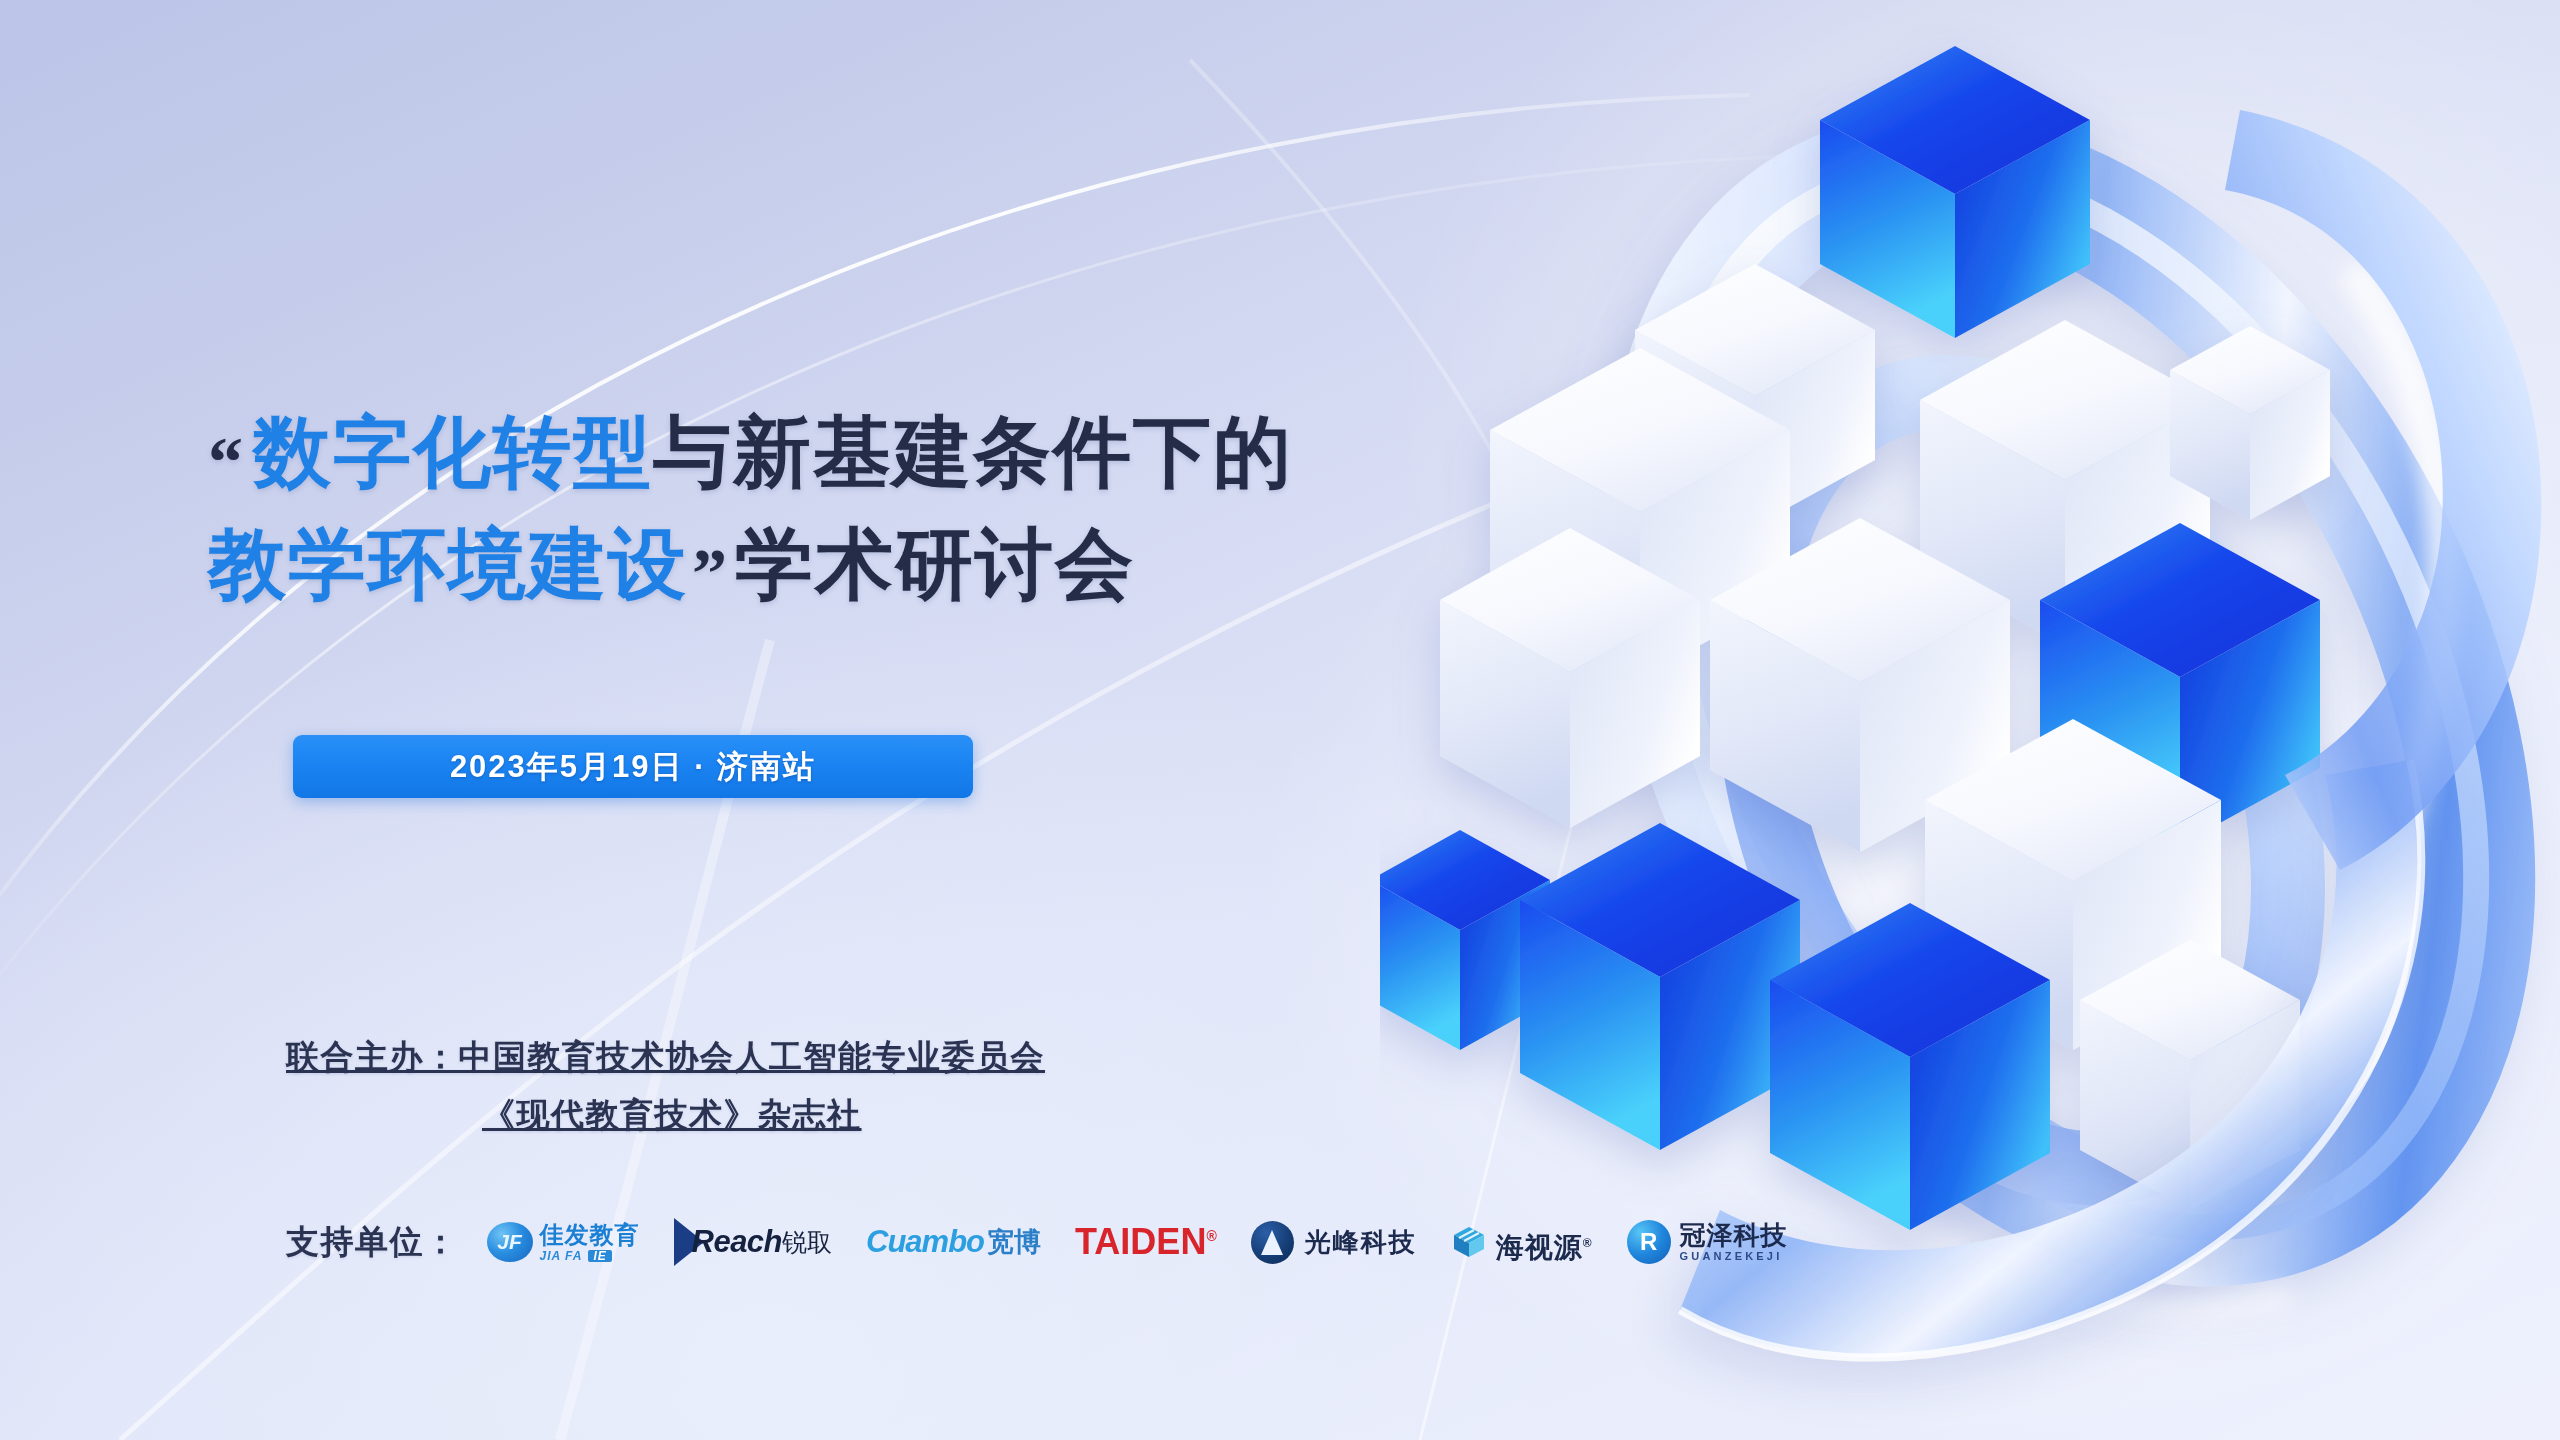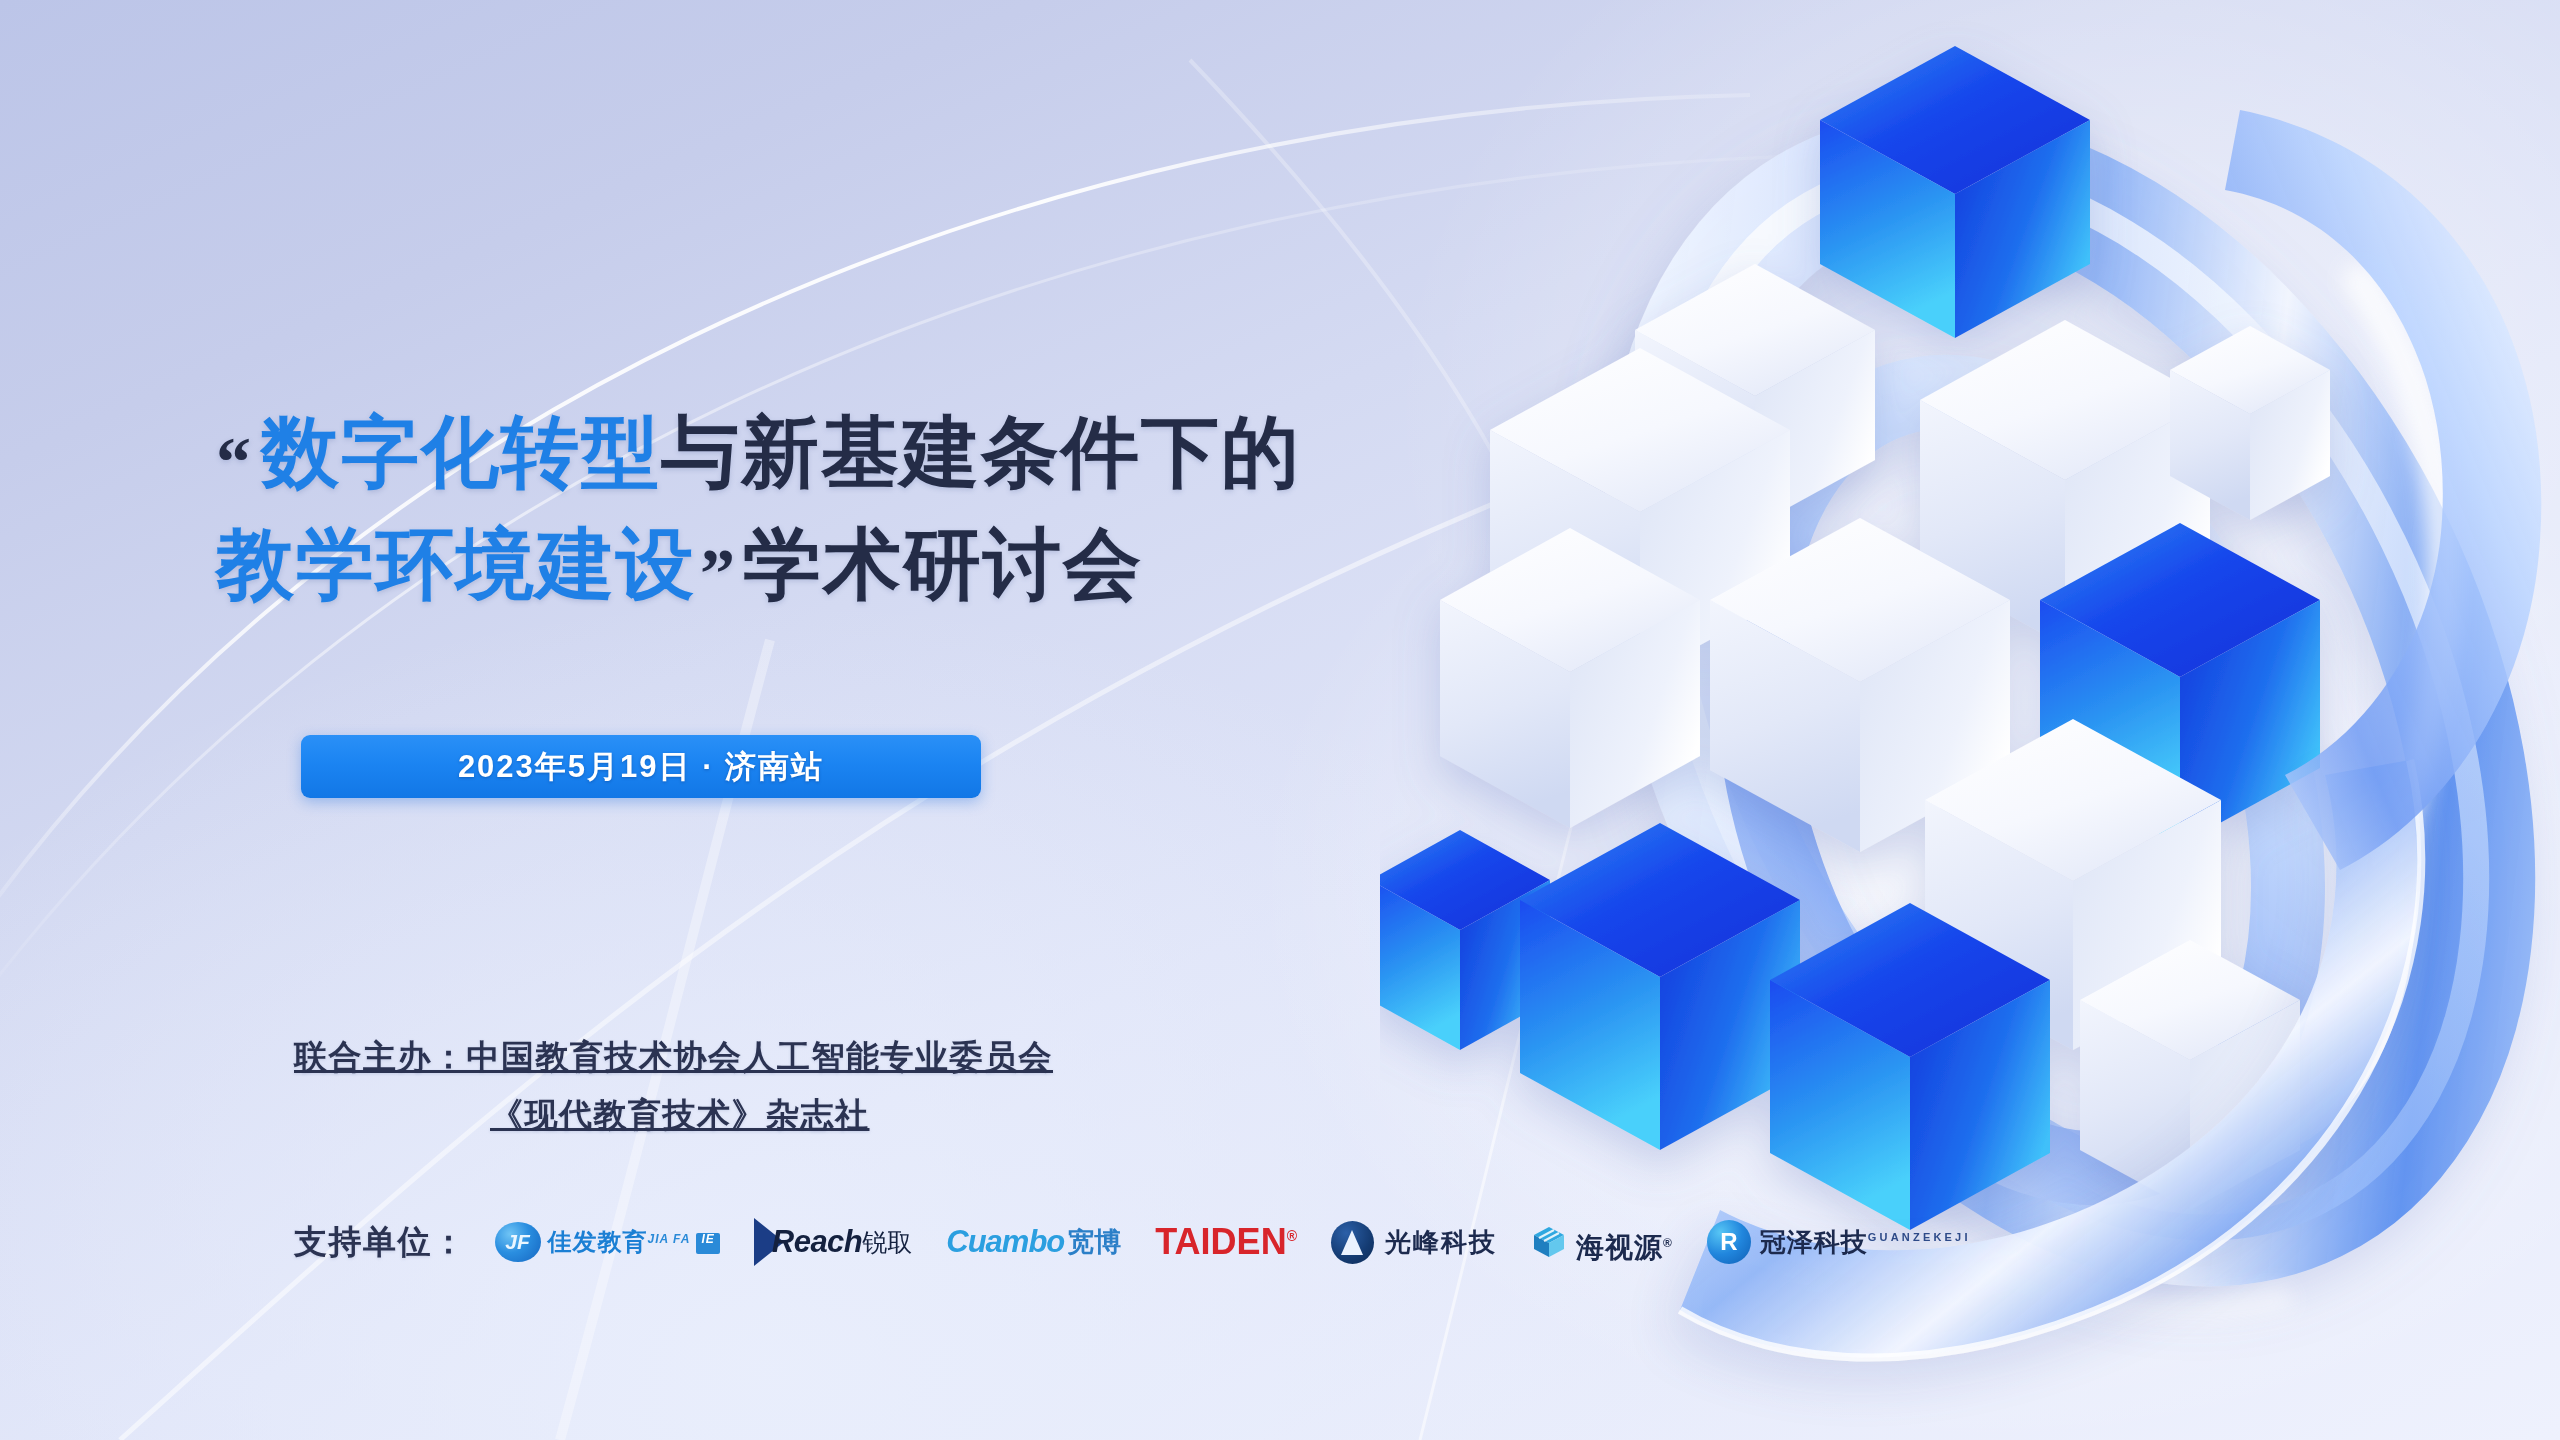--- a/index.html
+++ b/index.html
@@ -25,21 +25,21 @@
   .art{
     position:absolute;
     left:1380px;top:0px;
     width:1180px;height:1440px;
     pointer-events:none;
   }
 
   
   .content{
     position:absolute;
-    left:16px;top:0;width:1400px;height:1440px;
+    left:8px;top:0;width:1400px;height:1440px;
   }
   .title-block{
     position:absolute;
     left:200px;
     top:398px;
     width:1180px;
   }
   .tline{
     white-space:nowrap;
     font-weight:bold;
@@ -108,21 +108,21 @@
   }
   .logo{
     display:flex;align-items:center;
     height:56px;
     margin-right:34px;
     white-space:nowrap;
   }
   .logo:last-child{margin-right:0;}
 
   .lg-mark{flex:0 0 auto;display:flex;align-items:center;justify-content:center;}
-  .lg-txt{display:flex;justify-content:center;line-height:1;}
+  .lg-txt{display:flex;flex-direction:column;justify-content:center;line-height:1;}
 
   
   .jf-circle{
     width:46px;height:40px;border-radius:50%;
     background:radial-gradient(circle at 32% 30%, #6fc4f5 0%, #2a8ee0 45%, #1565c0 100%);
     margin-right:7px;
     display:flex;align-items:center;justify-content:center;
     color:#eaf6ff;font-weight:bold;font-size:21px;font-style:italic;
   }
   .jf-cn{font-size:24px;font-weight:bold;color:#1b7fd4;letter-spacing:1px;}

